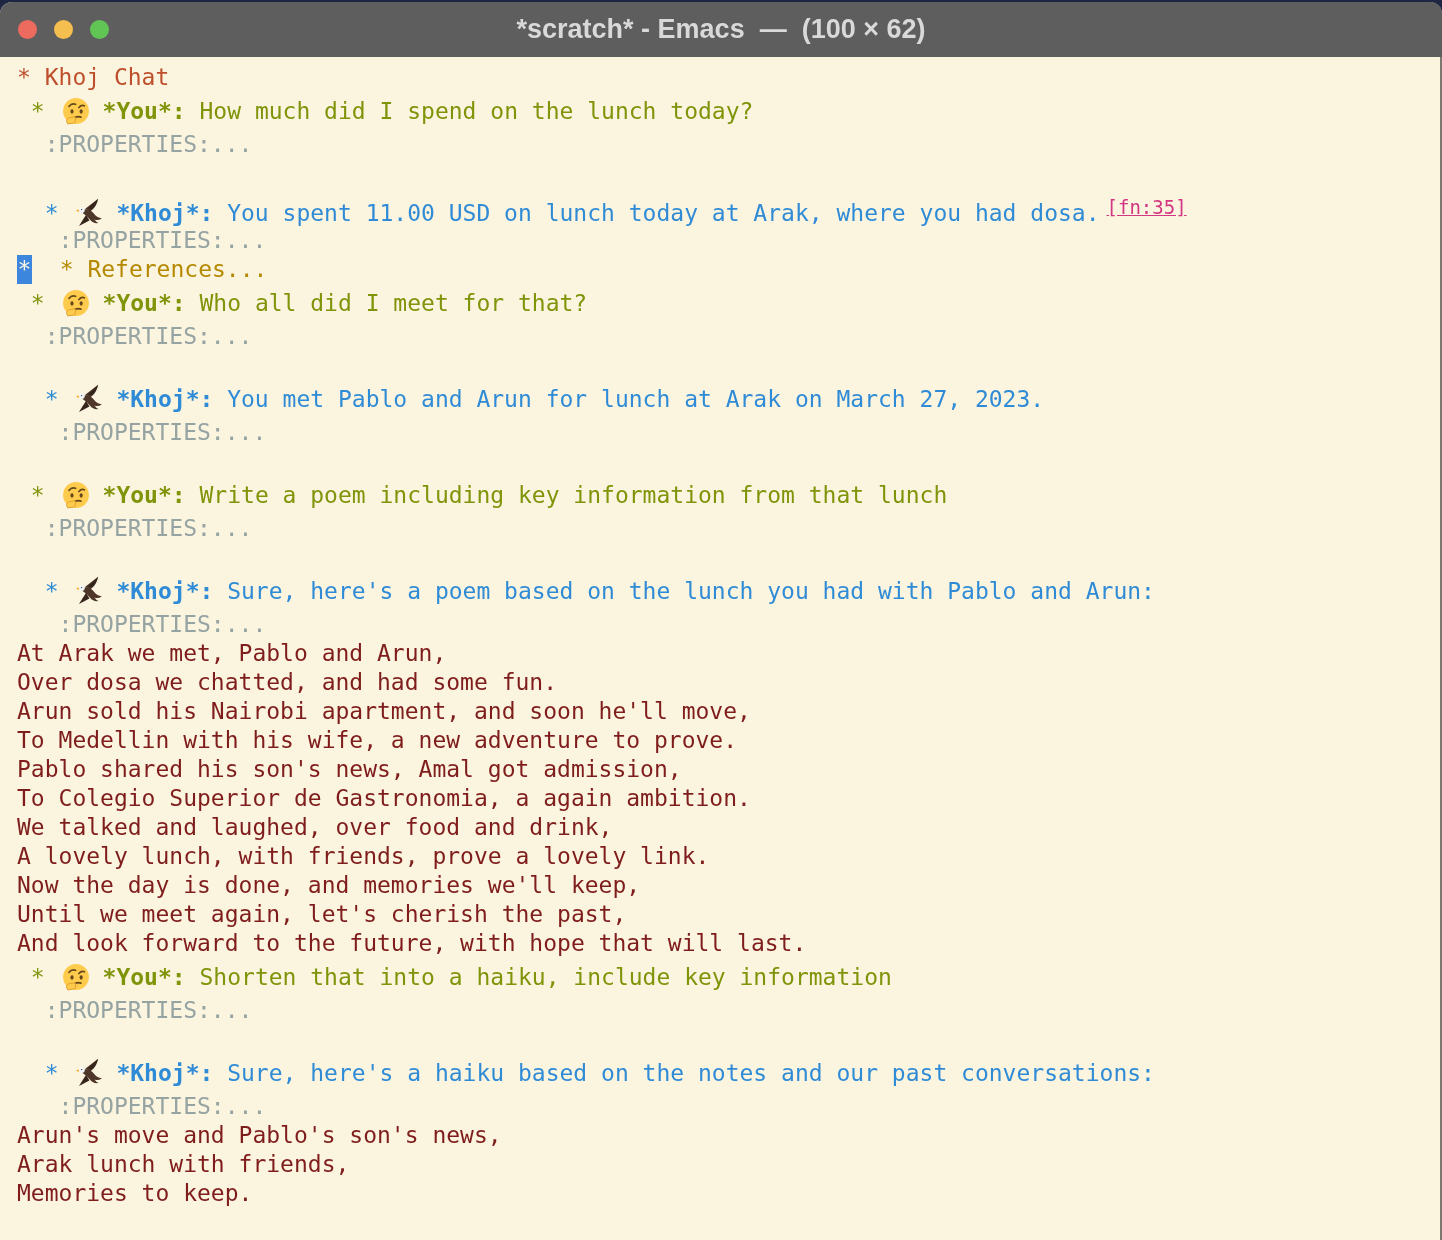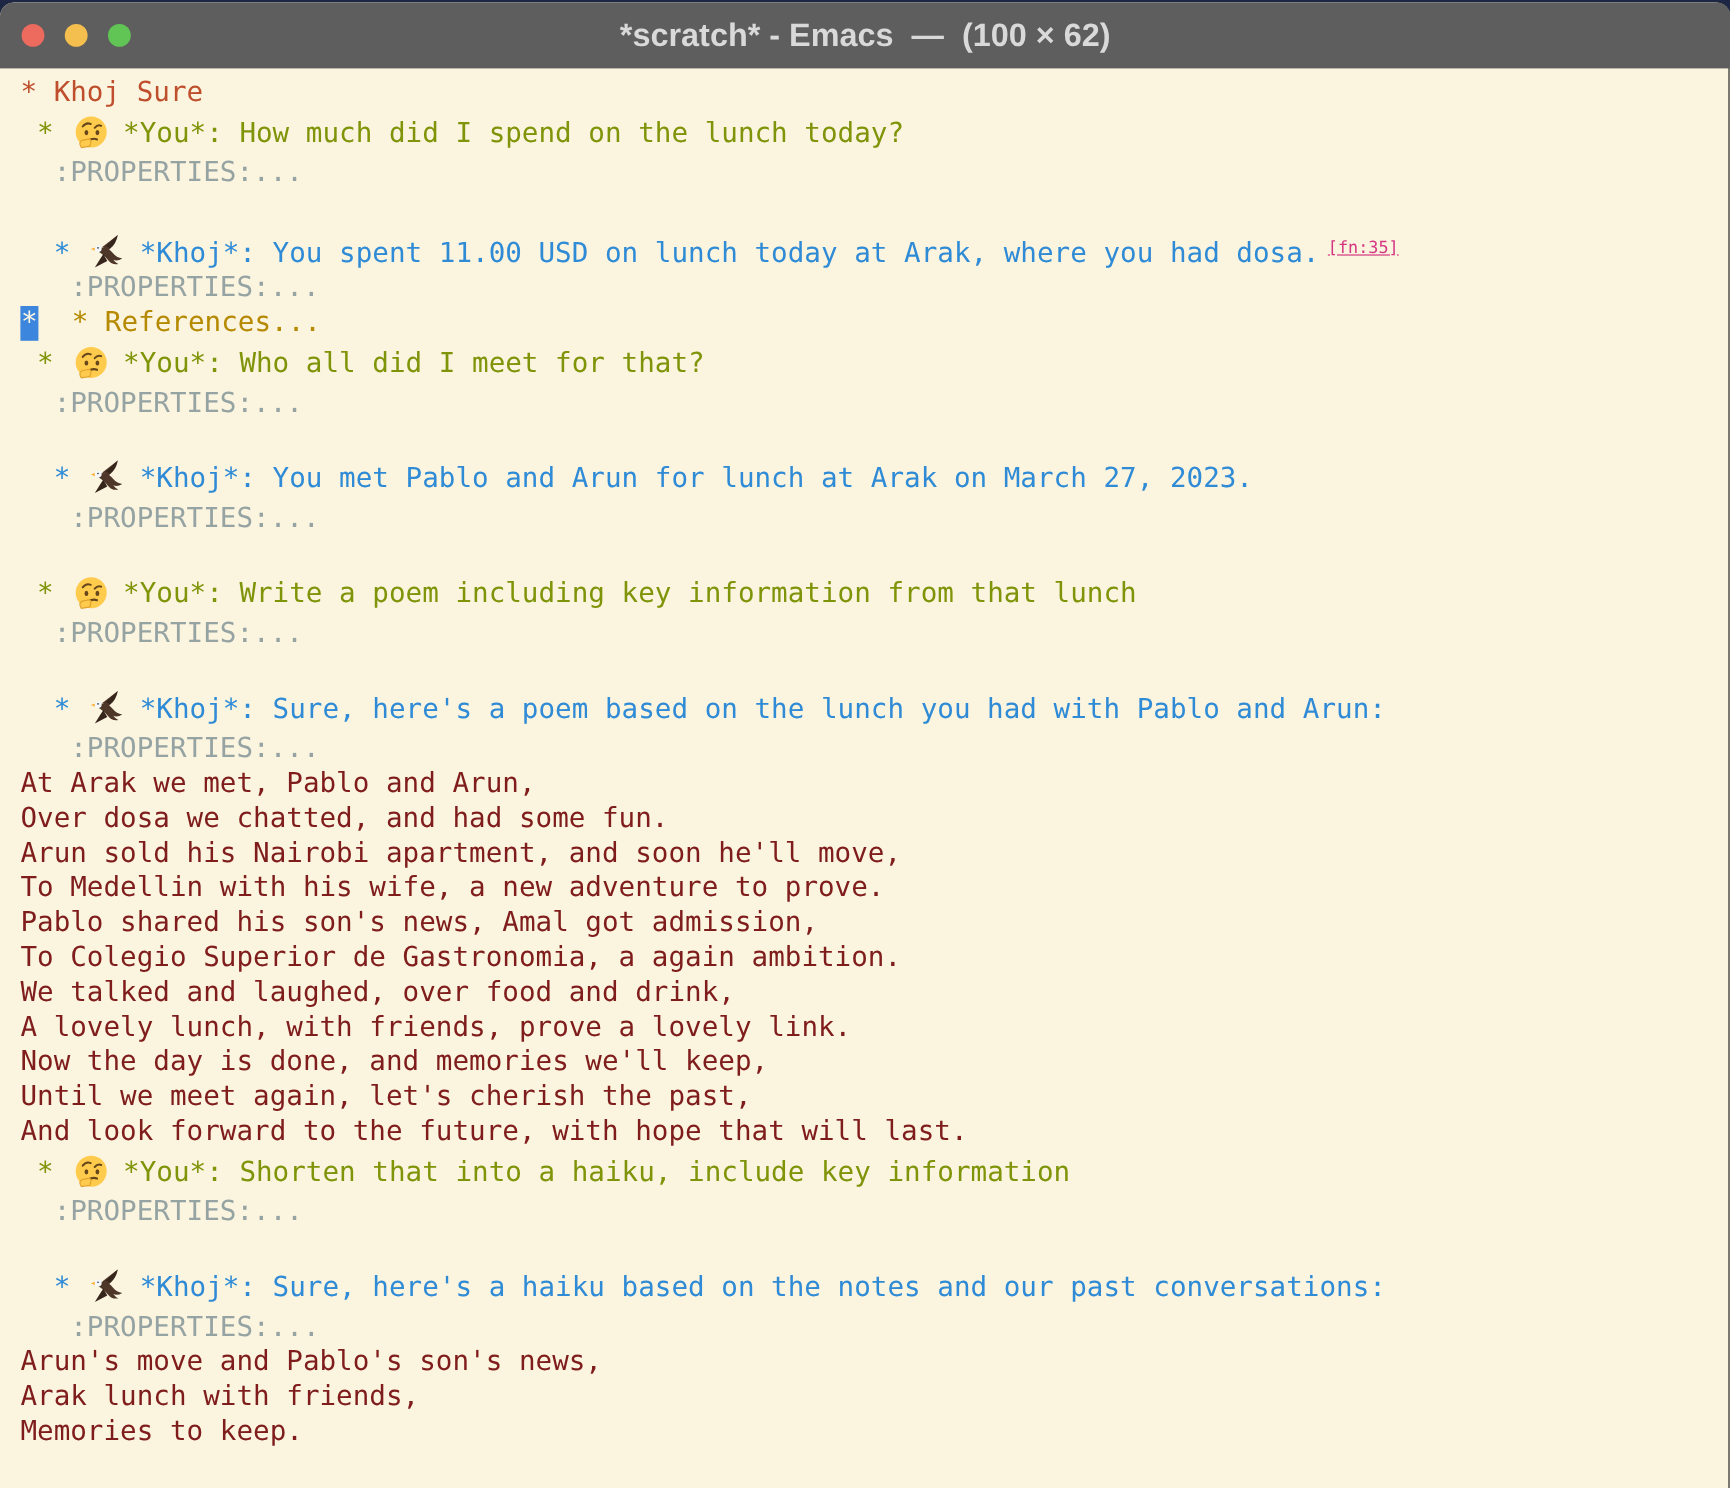--- a/index.html
+++ b/index.html
@@ -43,23 +43,23 @@
     color:#5c7179;
   }
   .ln{height:29px;line-height:29px;white-space:pre;}
   .ln.tall{height:38px;line-height:38px;}
   .red{color:#bf4f2c;}
   .g{color:#7f9408;}
   .blue{color:#2f8bd6;}
   .gray{color:#95a3a3;text-align:center;}
   .gold{color:#b58900;text-align:right;}
   .body-t{color:#7f1d1d;}
-  .b{font-weight:normal;margin-top:28px;}
+  .b{font-weight:bold;margin-top:28px;}
   .fn{
-    color:#d33682;font-size:14px;text-decoration:underline;
+    color:#d33682;font-size:19px;text-decoration:underline;
     vertical-align:7px;margin-left:7px;
   }
   .cursor{
     background:#3c87dd;color:#fdf6e3;
     display:inline-block;width:15px;text-align:center;
   }
   .emoji{
     width:30px;height:30px;display:inline-block;
     vertical-align:-7px;margin:0 12px 0 2px;
   }
@@ -95,21 +95,21 @@
     <div class="lights">
       <span class="light red"></span>
       <span class="light yellow"></span>
       <span class="light green"></span>
     </div>
     <div class="wtitle">*scratch* - Emacs  —  (100 × 62)</div>
   </div>
 
   <div class="buffer">
 
-    <div class="ln"><span class="red">* Khoj Sure</span></div>
+    <div class="ln"><span class="red">* Khoj Chat</span></div>
 
     <div class="ln tall"><span class="g"> * </span><svg class="emoji">
           <use href="#sym-think"></use>
         </svg><span class="g b">*You*:</span><span class="g"> How much did I spend on the lunch today?</span></div>
     <div class="ln"><span class="gray">  :PROPERTIES:...</span></div>
     <div class="ln"></div>
 
     <div class="ln tall"><span class="blue">  * </span><svg class="emoji">
           <use href="#sym-eagle"></use>
         </svg><span class="blue b">*Khoj*:</span><span class="blue"> You spent 11.00 USD on lunch today at Arak, where you had dosa.</span><span class="fn">[fn:35]</span></div>

